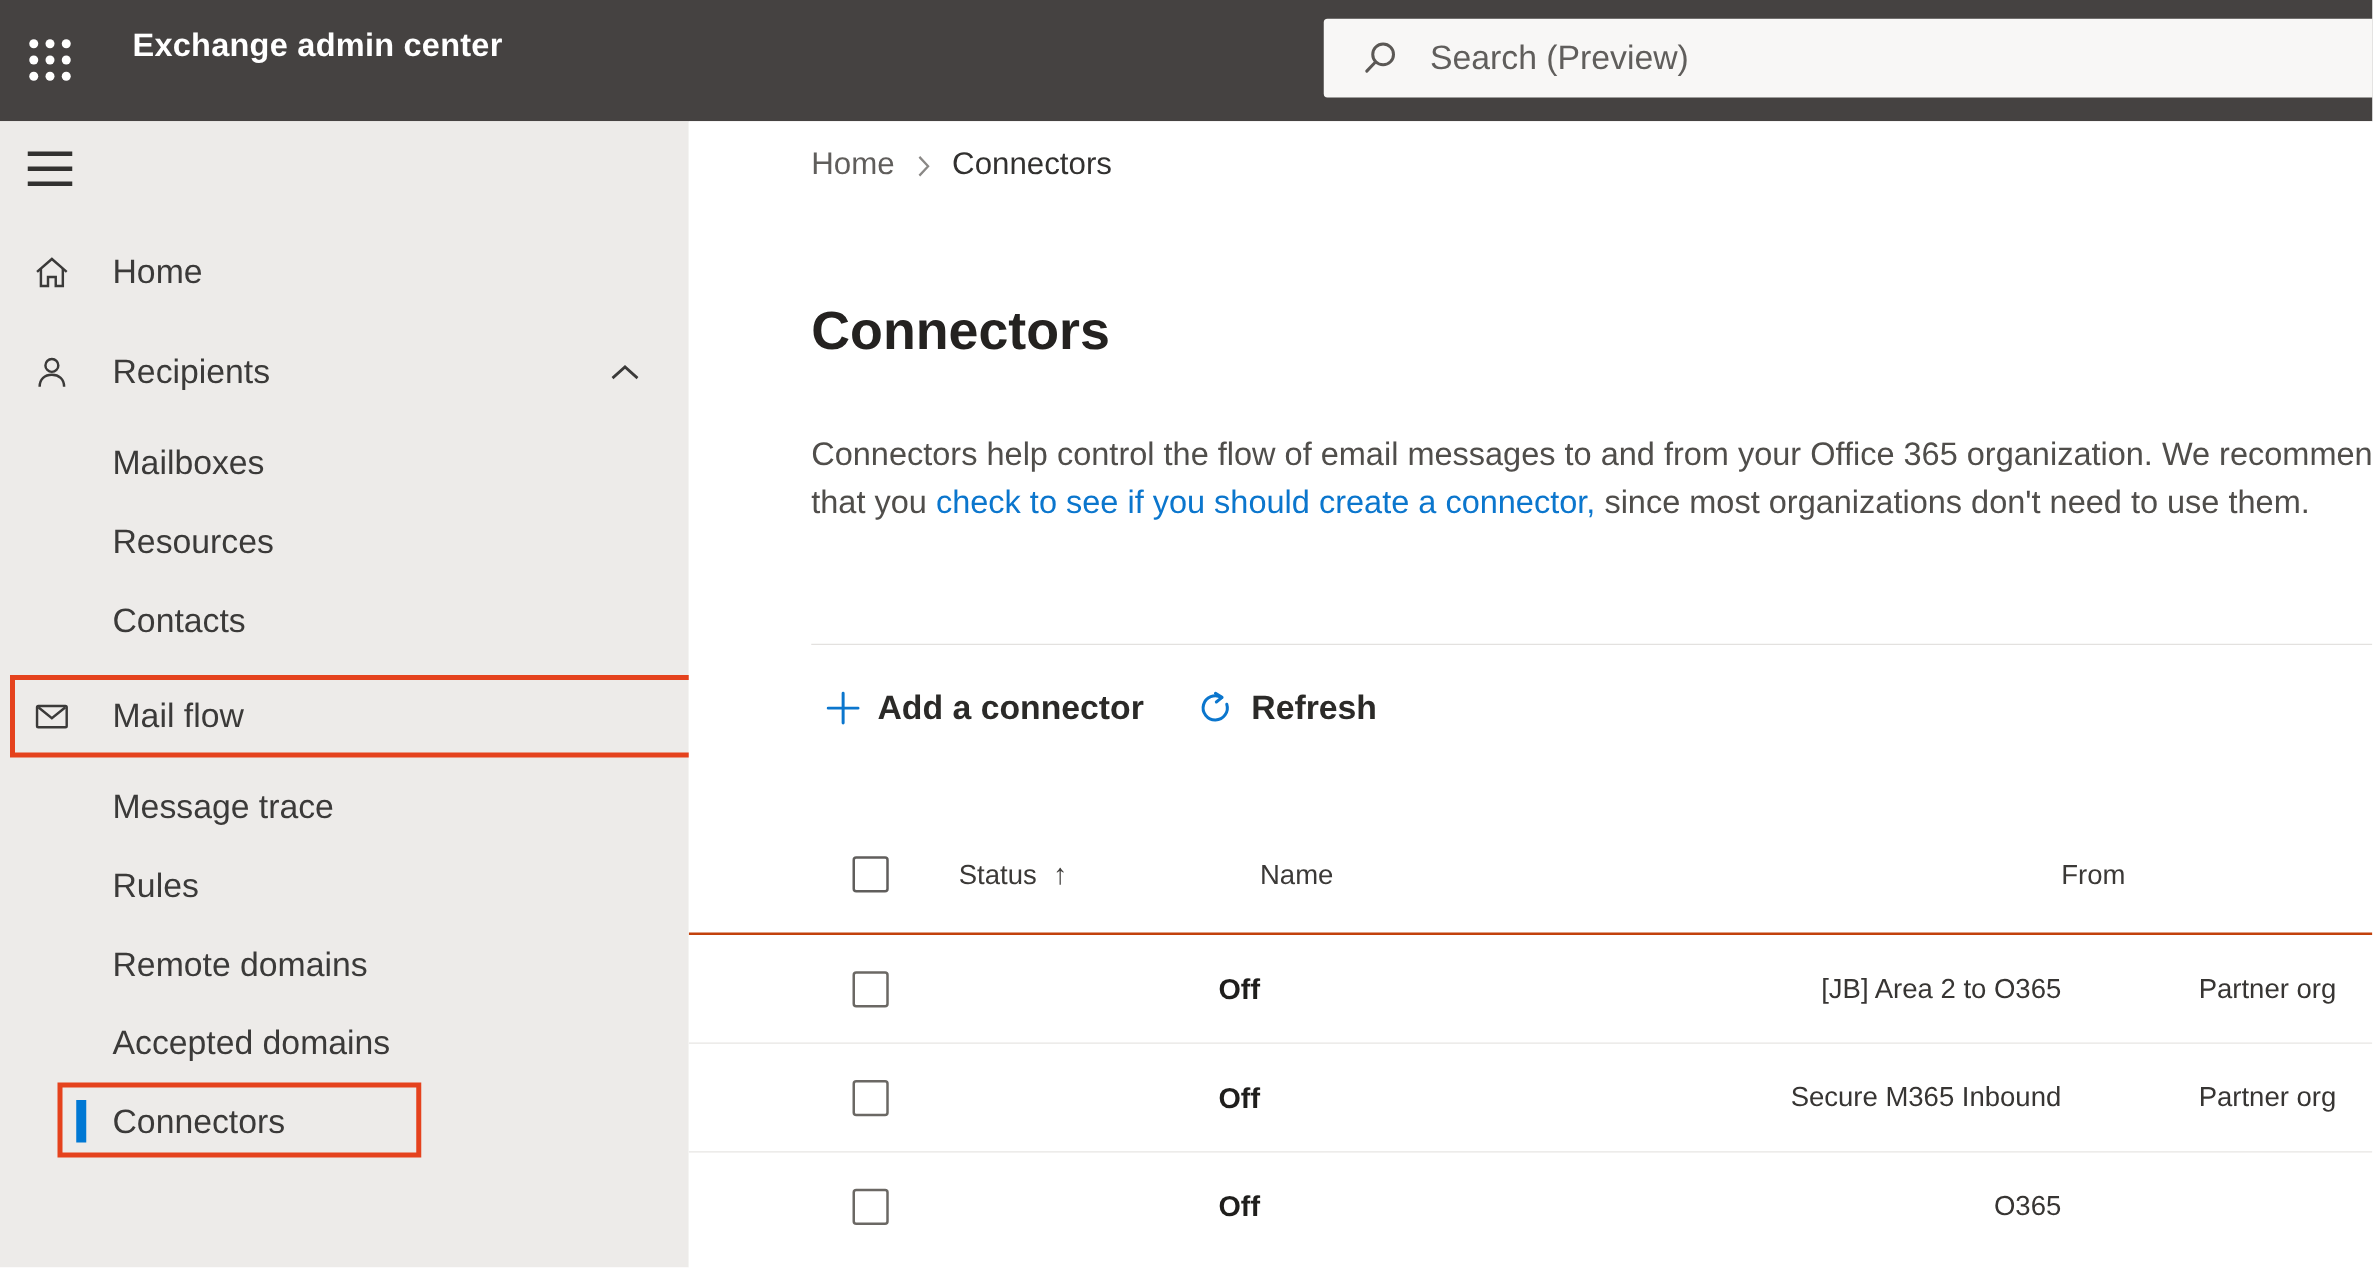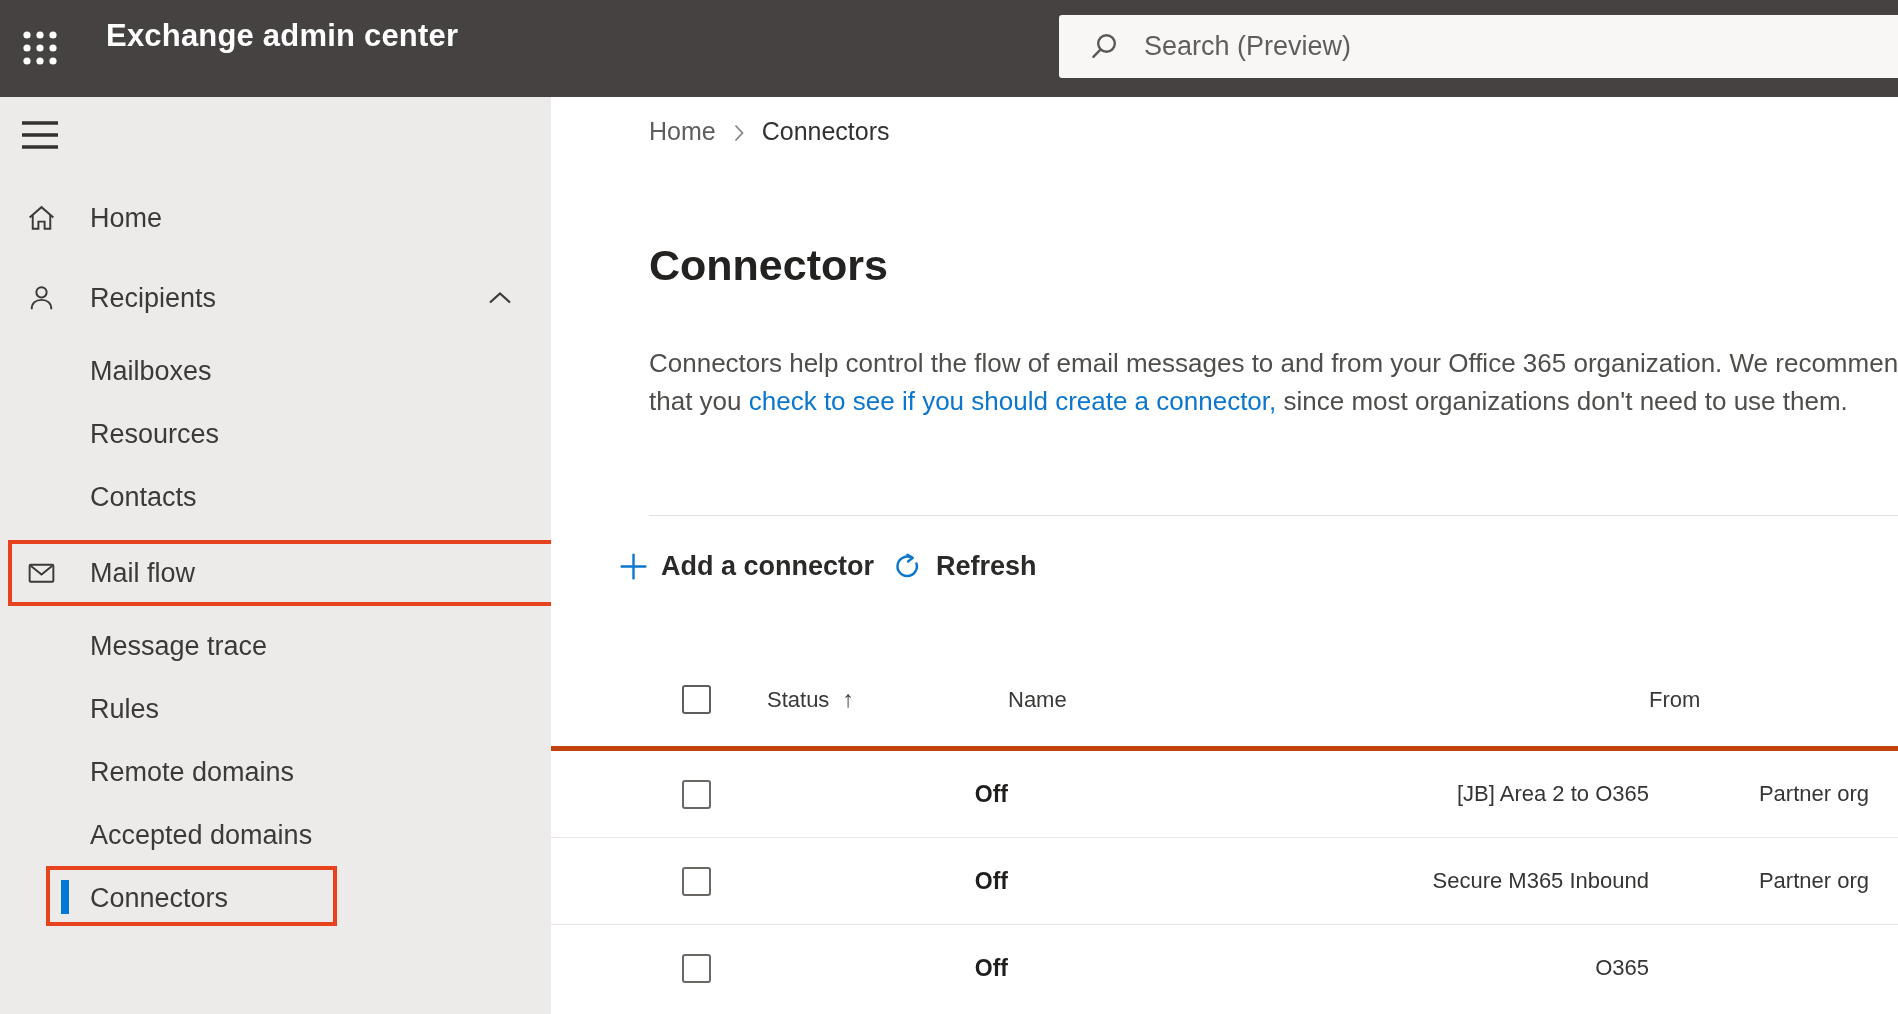--- a/index.html
+++ b/index.html
@@ -6,21 +6,21 @@
   body{
     width:1898px;height:1014px;position:relative;overflow:hidden;
     background:#ffffff;font-family:"Liberation Sans",sans-serif;
     -webkit-font-smoothing:antialiased;
   }
   
   .topbar{position:absolute;left:0;top:0;width:1898px;height:97px;background:#454241;}
   .waffle{position:absolute;left:18px;top:26px;width:44px;height:44px;display:flex;
     align-items:center;justify-content:center;cursor:pointer;background:none;border:none;padding:0;}
   .topbar-title{position:absolute;left:106px;top:0;height:72px;display:flex;align-items:center;
-    color:#ffffff;font-size:31px;font-weight:600;letter-spacing:.2px;}
+    color:#ffffff;font-size:26px;font-weight:600;letter-spacing:.2px;}
   .searchbox{position:absolute;left:1059px;top:15px;width:845px;height:63px;background:#f8f7f6;
     border-radius:3px;display:flex;align-items:center;}
   .searchbox .mag{margin-left:29px;display:flex;}
   .searchbox input{border:none;outline:none;background:transparent;margin-left:22px;width:640px;
     font-family:inherit;font-size:27px;color:#8b5cf6;}
   .searchbox input::placeholder{color:#605e5c;opacity:1;}
   
   .sidebar{position:absolute;left:0;top:97px;width:551px;height:917px;background:#edebe9;}
   .hamburger{position:absolute;left:22px;top:20px;width:36px;height:36px;background:none;border:none;
     padding:0;cursor:pointer;display:flex;align-items:center;}
@@ -39,26 +39,26 @@
   
   .main{position:absolute;left:551px;top:97px;width:1347px;height:917px;background:#ffffff;overflow:hidden;}
   .breadcrumb{margin:19px 0 0 98px;height:30px;display:flex;align-items:center;font-size:25px;}
   .breadcrumb .bc-home{color:#605e5c;cursor:pointer;}
   .breadcrumb .bc-sep{margin:3px 15px 0 15px;display:flex;}
   .breadcrumb .bc-current{color:#323130;}
   h1.page-title{margin:95px 0 0 98px;font-size:43px;font-weight:700;color:#242220;}
   .desc{margin:54px 0 0 98px;width:1270px;font-size:26px;line-height:38px;color:#504e4b;}
   .desc a{color:#0b76cd;text-decoration:none;cursor:pointer;}
   .divider{margin:95px 0 0 98px;height:0;border-top:1px solid #e3e1df;}
-  .toolbar{height:100px;display:flex;align-items:center;padding-left:68px;gap:18px;}
+  .toolbar{height:100px;display:flex;align-items:center;padding-left:109px;gap:42px;}
   .tb-btn{display:flex;align-items:center;gap:13px;background:none;border:none;padding:0;cursor:pointer;
     font-family:inherit;font-size:27px;font-weight:600;color:#2b2a28;}
   .grid-row{display:grid;grid-template-columns:85px 241px 641px 220px;align-items:center;
     padding-left:131px;}
-  .head-row{margin-top:37px;height:93px;border-bottom:5px solid #c2410c;font-size:22px;color:#3b3937;}
+  .head-row{margin-top:37px;height:93px;border-bottom:2px solid #c2410c;font-size:22px;color:#3b3937;}
   .head-status{display:flex;align-items:center;gap:13px;cursor:pointer;}
   .sort-arrow{font-size:23px;color:#42403e;}
   .data-row{height:86px;border-bottom:1px solid #e8e6e4;font-size:22px;color:#373533;cursor:pointer;text-align:right;}
   .data-row:last-child{border-bottom:none;}
   .cell-status{font-size:23px;font-weight:700;color:#1f1e1c;}
   .cb{width:29px;height:29px;border:2px solid #6b6864;border-radius:3px;background:#fff;
     box-sizing:border-box;cursor:pointer;}
   .head-row .cb{border-color:#605e5c;}
   svg{display:block;}
 </style>

